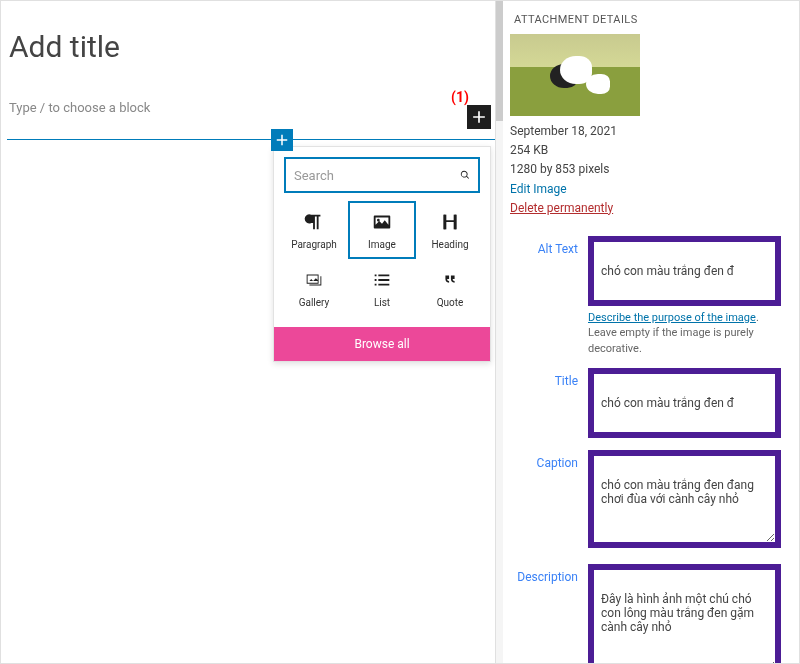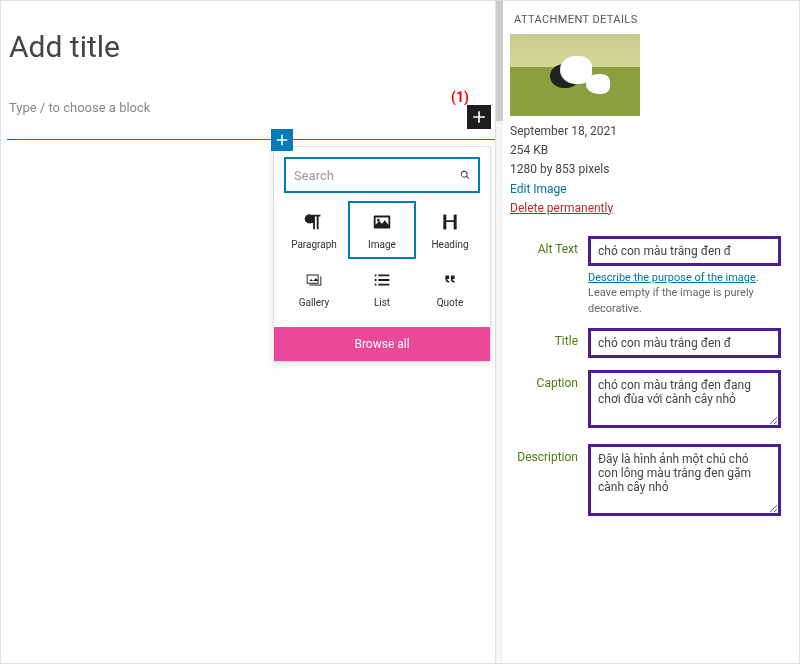--- a/index.html
+++ b/index.html
@@ -32,23 +32,23 @@
 .scroll-thumb{position:absolute;top:0;left:0;width:100%;height:120px;background:#ccc}
 .panel-title{font-size:11px;color:#555;letter-spacing:.4px;margin:2px 0 8px 4px;text-transform:uppercase}
 .thumb{width:130px;height:82px;background:linear-gradient(to top,#8a9f3e 0%,#8a9f3e 60%,#d4d896 60%,#c8ca8f 100%);position:relative;overflow:hidden;margin-bottom:6px}
 .thumb::after{content:"";position:absolute;left:50px;top:22px;width:32px;height:28px;background:#fff;border-radius:50% 40% 40% 50%;box-shadow:-12px 6px 0 -2px #222,22px 14px 0 -4px #fff}
 .fileinfo{font-size:12px;color:#444;line-height:1.6}
 .filename{color:#222;font-size:12px}
 .edit-link{color:#0073aa;text-decoration:none}
 .delete-link{color:#b32d2e}
 .form{margin-top:18px}
 .form-row{display:flex;margin-bottom:12px;align-items:flex-start}
-.form-label{width:78px;text-align:right;font-size:12px;color:#4d7c0f;padding-top:6px;padding-right:10px}
+.form-label{width:78px;text-align:right;font-size:12px;color:#3b82f6;padding-top:6px;padding-right:10px}
 .form-control{flex:1}
-.form-control input,.form-control textarea{width:100%;border:3px solid #4c1d95;padding:5px 7px;font-size:12px;font-family:inherit;color:#444;background:#fff}
+.form-control input,.form-control textarea{width:100%;border:6px solid #4c1d95;padding:22px 7px;font-size:12px;font-family:inherit;color:#444;background:#fff}
 .form-control textarea{resize:vertical}
 .help{font-size:11px;color:#666;margin-top:4px;line-height:1.4}
 .help a{color:#0073aa;text-decoration:underline}
 .copy-btn{display:inline-block;border:1px solid #0073aa;color:#0073aa;background:#fff;font-size:11px;padding:5px 10px;margin-top:6px;cursor:pointer}
 </style>
 </head>
 <body>
 
 <div class="editor-area">
   <h1 class="title">Add title</h1>

